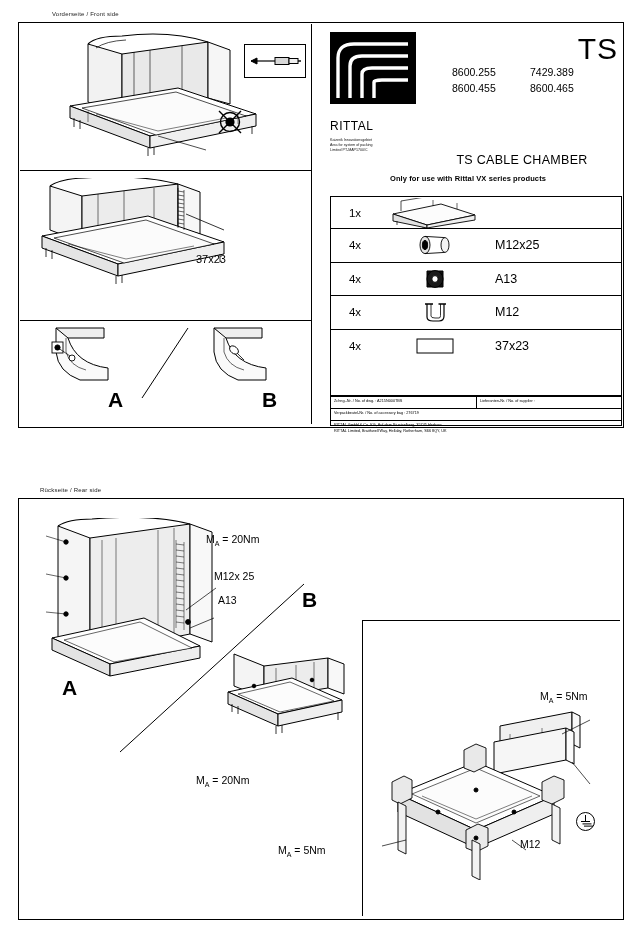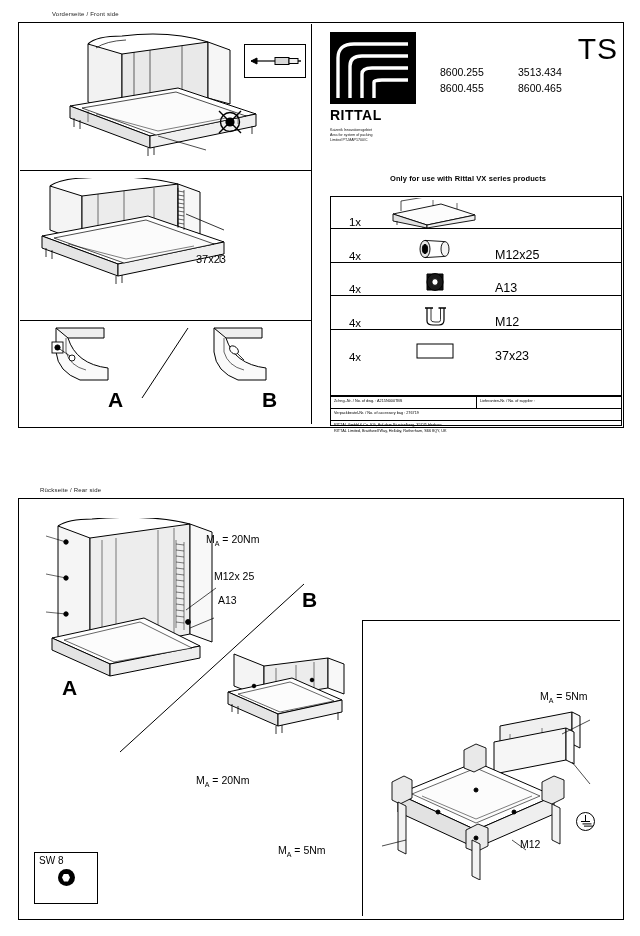--- a/index.html
+++ b/index.html
@@ -64,54 +64,54 @@
 
   
   #logo-block {
     left: 330px; top: 32px; width: 104px; height: 112px;
   }
   #logo-sq {
     width: 86px; height: 72px; background: #000;
     position: relative;
   }
   #logo-word {
-    font-weight: bold; font-size: 14px; letter-spacing: .5px;
-    margin-top: 3px;
+    font-weight: normal; font-size: 12px; letter-spacing: .5px;
+    margin-top: 15px;
   }
   #logo-legal {
     font-size: 3.6px; line-height: 1.35; margin-top: 5px; width: 96px;
     color: #111;
   }
 
   #ts-title {
     right: 22px; top: 32px; font-size: 30px; letter-spacing: 1px;
   }
   #partnos {
-    left: 440px; top: 64px; width: 168px;
+    left: 452px; top: 64px; width: 168px;
     font-size: 10.5px; line-height: 1.55; text-align: left;
   }
   #partnos .row { display: flex; gap: 14px; }
   #partnos .row span { width: 64px; }
 
   #cc-title {
     left: 420px; top: 153px; width: 204px; text-align: center;
     font-size: 12.5px; letter-spacing: .3px;
   }
   #cc-sub {
     left: 390px; top: 174px; width: 234px; 
     font-size: 7.5px; font-weight: bold; letter-spacing: .1px;
   }
 
   
   #parts-table {
     left: 330px; top: 196px; width: 292px; height: 200px;
     border: 1.2px solid #000; box-sizing: border-box;
   }
   .part-row {
-    display: flex; align-items: flex-end;
+    display: flex; align-items: center;
     height: 33.5px;
     border-bottom: 1px solid #000;
     box-sizing: border-box;
   }
   .part-row:first-child { height: 32px; }
   .part-row:last-child { border-bottom: none; }
   .part-qty {
     width: 48px; text-align: center; font-size: 11.5px;
   }
   .part-pic {
@@ -336,28 +336,29 @@
       <div>Area for system of packing</div>
       <div>Limited PT-MAP1700/C</div>
     </div>
   </div>
 
   <div class="abs" id="ts-title">TS</div>
 
   <div class="abs" id="partnos">
     <div class="row">
       <span>8600.255</span>
-      <span>3513.434</span>
+      <span>7429.389</span>
     </div>
     <div class="row">
       <span>8600.455</span>
       <span>8600.465</span>
     </div>
   </div>
 
+  <div class="abs" id="cc-title">TS CABLE CHAMBER</div>
   <div class="abs" id="cc-sub">Only for use with Rittal VX series products</div>
 
   <div class="abs" id="parts-table">
 
     <div class="part-row">
       <div class="part-qty">1x</div>
       <div class="part-pic">
         <svg width="96" height="30" viewBox="0 0 96 30">
           <g fill="none" stroke="#000" stroke-width=".9">
             <path d="M6 16 L40 27 L88 17 L54 6 Z" fill="#fcfcfc"></path>
@@ -448,24 +449,20 @@
       <div>RITTAL Limited, Braithwell Way, Hellaby, Rotherham, S66 8QY, UK</div>
     </div>
   </div>
 
   <div class="abs ttl-small" id="label-rear">Rückseite / Rear side</div>
   <div class="abs" id="bottom-frame"></div>
   <div class="abs" id="bottom-div-v"></div>
   <div class="abs" id="bottom-div-h"></div>
 
 
-  <div class="abs bx" id="sw8-box">
-    <div class="bitlabel">SW 8</div>
-    <div class="bitdot hex"></div>
-  </div>
 
   <div class="abs" style="left:40px; top:518px;">
     <svg width="190" height="190" viewBox="0 0 190 190">
       <g fill="none" stroke="#000" stroke-width="1">
         <path d="M18 8 L18 120 L50 136 L50 20 Z" fill="#f5f5f5"></path>
         <path d="M50 20 L150 6 L150 116 L50 136 Z" fill="#ededed"></path>
         <path d="M150 6 L172 14 L172 124 L150 116 Z" fill="#f8f8f8"></path>
         <path d="M18 8 Q28 1 52 1 Q112 -4 150 6" stroke-width="1.1"></path>
 
         <path d="M62 22 L62 132" stroke-width=".5"></path>

